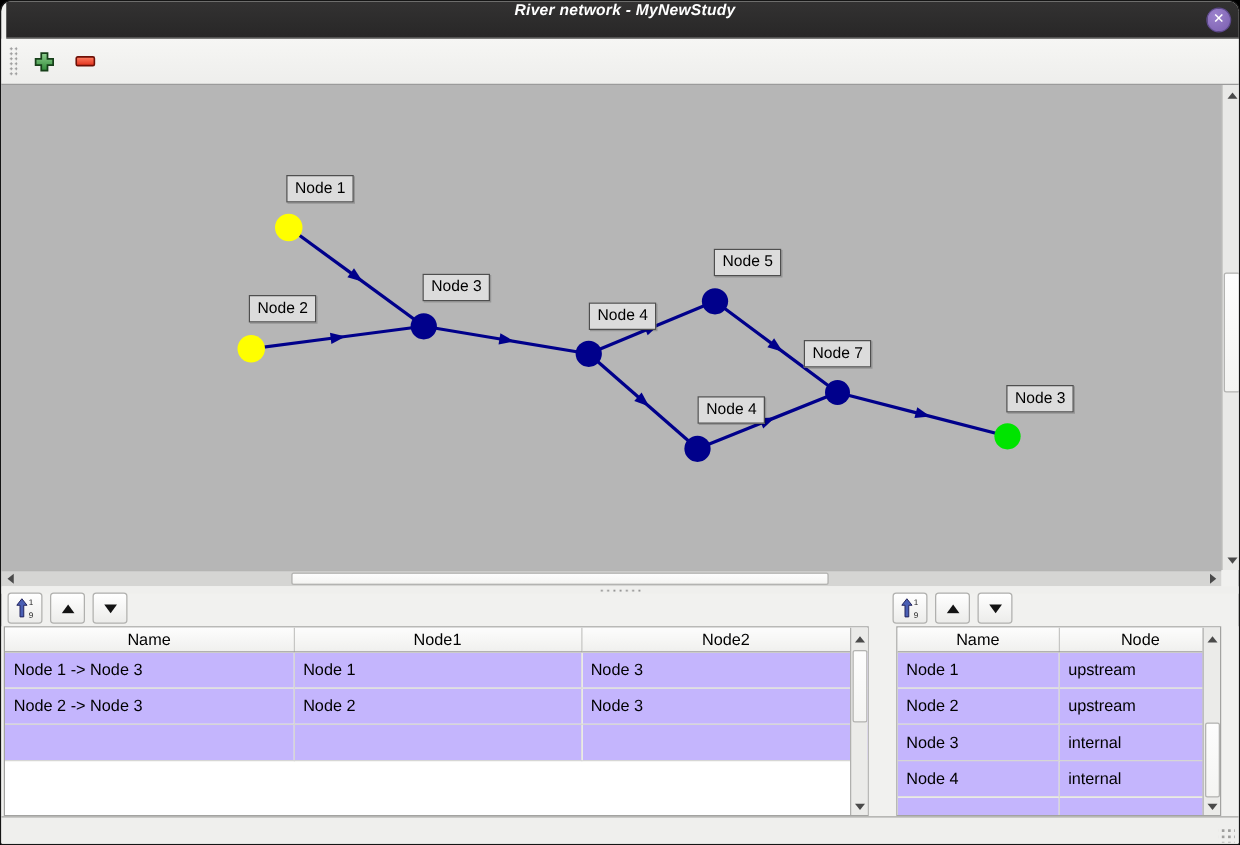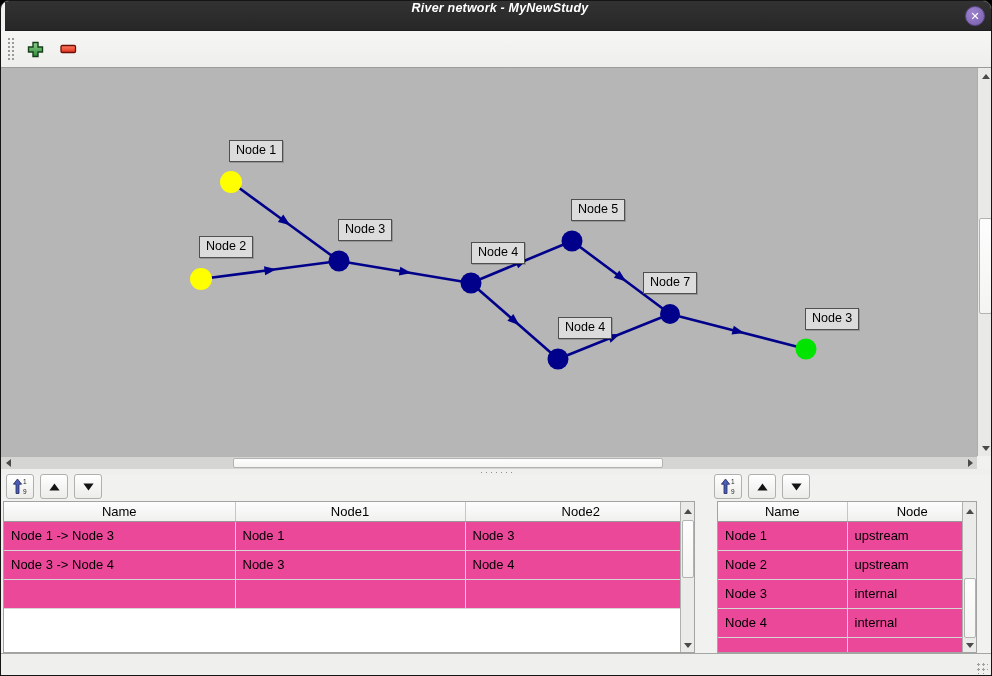--- a/index.html
+++ b/index.html
@@ -44,21 +44,21 @@
   .mini-btn svg { display:block; }
 
   
   .tables-row { position:absolute; left:0; top:500px; width:100%; height:152px; background:#f1f1ef; }
   .table-frame { position:absolute; top:0; height:152px; background:#fff; border:1px solid #a3a3a1; overflow:hidden; }
   .tf-left { left:2px; width:692px; }
   .tf-right { left:716px; width:260px; }
   table { border-collapse:collapse; table-layout:fixed; width:100%; }
   th { background:linear-gradient(#fdfdfd,#f0f0ee); border-right:1px solid #c6c6c4; border-bottom:1px solid #999997; font-weight:normal; font-size:13px; height:19px; text-align:center; color:#000; }
   th:last-child { border-right:none; }
-  td { border-right:1px solid #d6d6d4; border-bottom:1px solid #d6d6d4; font-size:13px; height:29px; padding-left:7px; color:#000; background:#ec4899; white-space:nowrap; overflow:hidden; }
+  td { border-right:1px solid #d6d6d4; border-bottom:1px solid #d6d6d4; font-size:13px; height:29px; padding-left:7px; color:#000; background:#c4b5fd; white-space:nowrap; overflow:hidden; }
   td:last-child { border-right:none; }
 
   
   .tbl-sb { position:absolute; top:0; width:15px; height:152px; background:#ebebe9; border-left:1px solid #b0b0ae; }
   .tbl-sb .sb-btn { width:14px; height:14px; left:0; }
 
   
   .statusbar { position:absolute; left:0; top:652px; width:100%; height:24px; background:#efefed; border-top:1px solid #a5a5a3; }
   .resize-grip { position:absolute; right:3px; bottom:3px; width:13px; height:13px; background-image:radial-gradient(#9e9e9c 1px, transparent 1.2px); background-size:5px 5px; background-position:1px 1px; }
 </style>
@@ -216,23 +216,23 @@
             <th>Node2</th>
           </tr>
         </thead>
         <tbody id="links-tbody">
             <tr>
               <td>Node 1 -&gt; Node 3</td>
               <td>Node 1</td>
               <td>Node 3</td>
             </tr>
             <tr>
-              <td>Node 3 -&gt; Node 4</td>
+              <td>Node 2 -&gt; Node 3</td>
+              <td>Node 2</td>
               <td>Node 3</td>
-              <td>Node 4</td>
             </tr>
             <tr>
               <td></td>
               <td></td>
               <td></td>
             </tr>
           </tbody>
       </table>
       <div class="tbl-sb" style="left:676px;">
         <div class="sb-btn" style="top:2px;">

